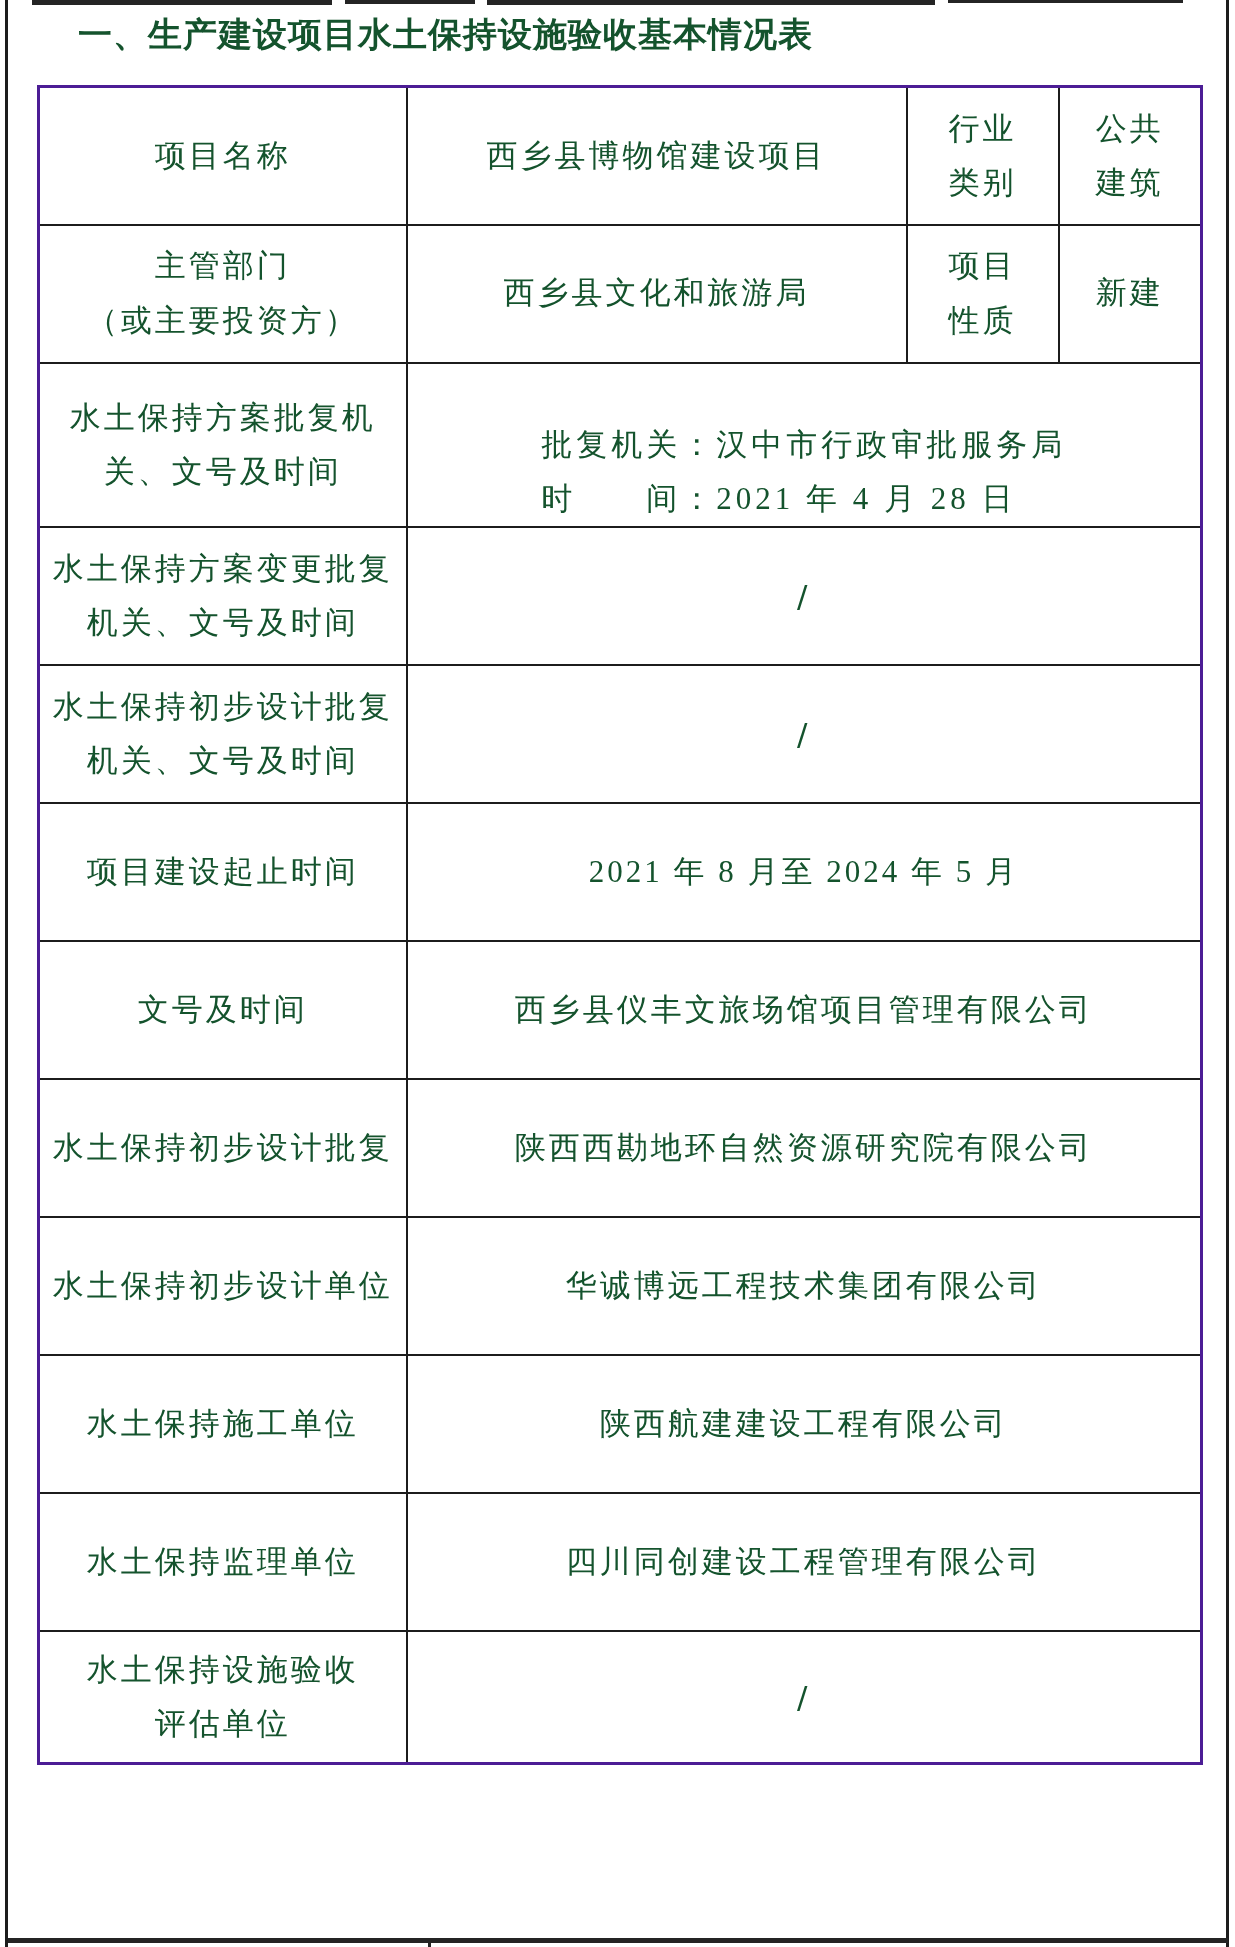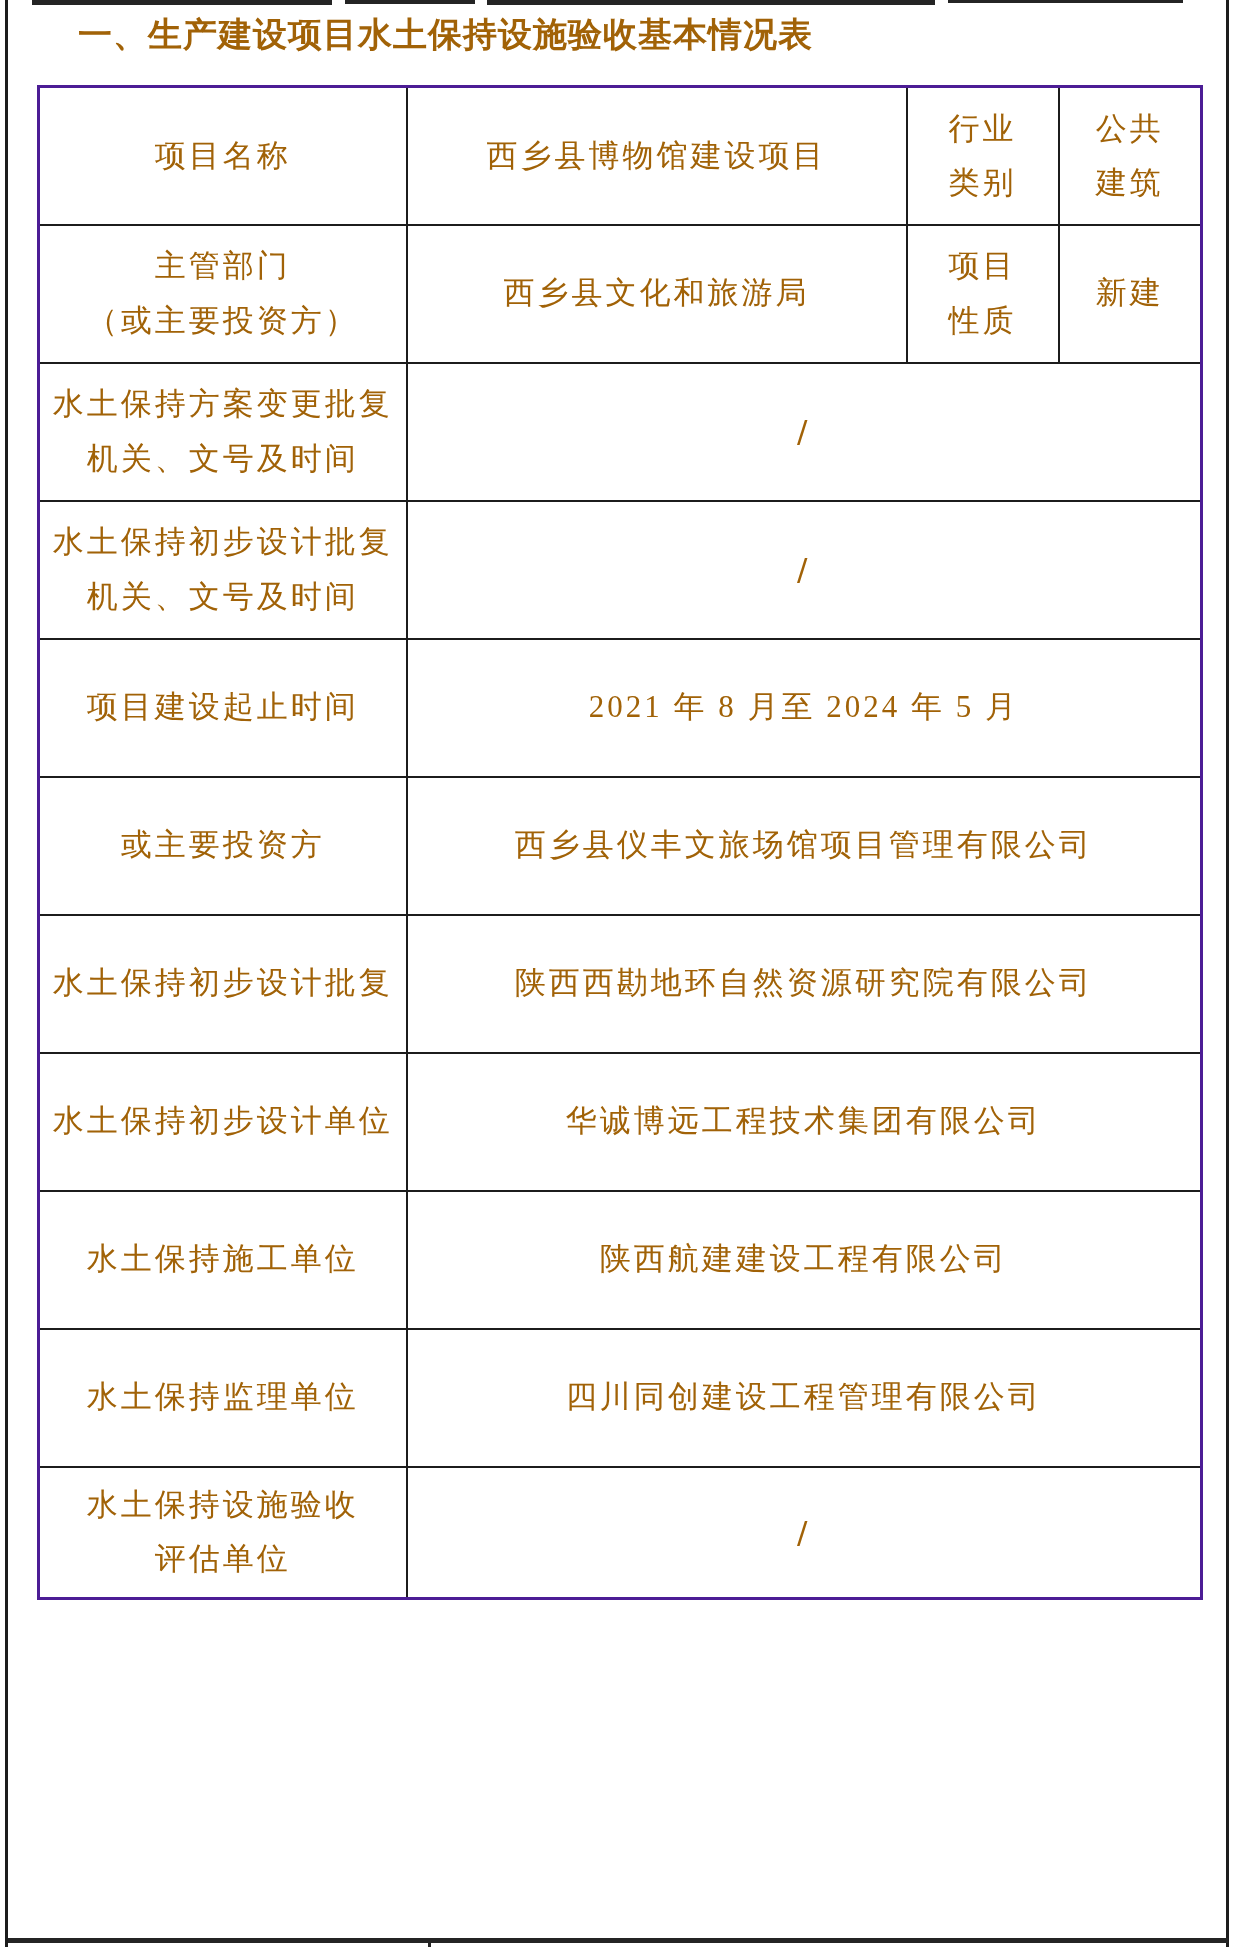--- a/index.html
+++ b/index.html
@@ -2,21 +2,21 @@
 <html><head>
 <meta charset="utf-8">
 <style>
   html, body { margin: 0; padding: 0; background: #ffffff; }
   .page {
     position: relative;
     width: 1235px;
     height: 1947px;
     background: #ffffff;
     font-family: "Liberation Serif", "DejaVu Serif", serif;
-    color: #a16207;
+    color: #14532d;
     overflow: hidden;
   }
   
   .border-left  { position: absolute; left: 5px;  top: 0; width: 3px; height: 1947px; background: #1c1c1c; }
   .border-right { position: absolute; left: 1226px; top: 0; width: 3px; height: 1947px; background: #1c1c1c; }
   .artifact { position: absolute; background: #242424; }
 
   .doc-title {
     position: absolute;
     left: 78px;
@@ -97,35 +97,43 @@
       </tr>
       <tr>
         <td class="spread">主管部门
 （或主要投资方）</td>
         <td>西乡县文化和旅游局</td>
         <td>项目
 性质</td>
         <td>新建</td>
       </tr>
       <tr>
+        <td class="left-align">水土保持方案批复机
+关、文号及时间</td>
+        <td colspan="3">
+          <span class="block-left">批复机关：汉中市行政审批服务局
+时　　间：2021 年 4 月 28 日</span>
+        </td>
+      </tr>
+      <tr>
         <td class="spread">水土保持方案变更批复
 机关、文号及时间</td>
         <td colspan="3" class="slash">/</td>
       </tr>
       <tr>
         <td class="spread">水土保持初步设计批复
 机关、文号及时间</td>
         <td colspan="3" class="slash">/</td>
       </tr>
       <tr>
         <td class="spread">项目建设起止时间</td>
         <td colspan="3">2021 年 8 月至 2024 年 5 月</td>
       </tr>
       <tr>
-        <td class="spread">或主要投资方</td>
+        <td class="spread">文号及时间</td>
         <td colspan="3">西乡县仪丰文旅场馆项目管理有限公司</td>
       </tr>
       <tr>
         <td class="spread">水土保持初步设计批复</td>
         <td colspan="3">陕西西勘地环自然资源研究院有限公司</td>
       </tr>
       <tr>
         <td class="spread">水土保持初步设计单位</td>
         <td colspan="3">华诚博远工程技术集团有限公司</td>
       </tr>

